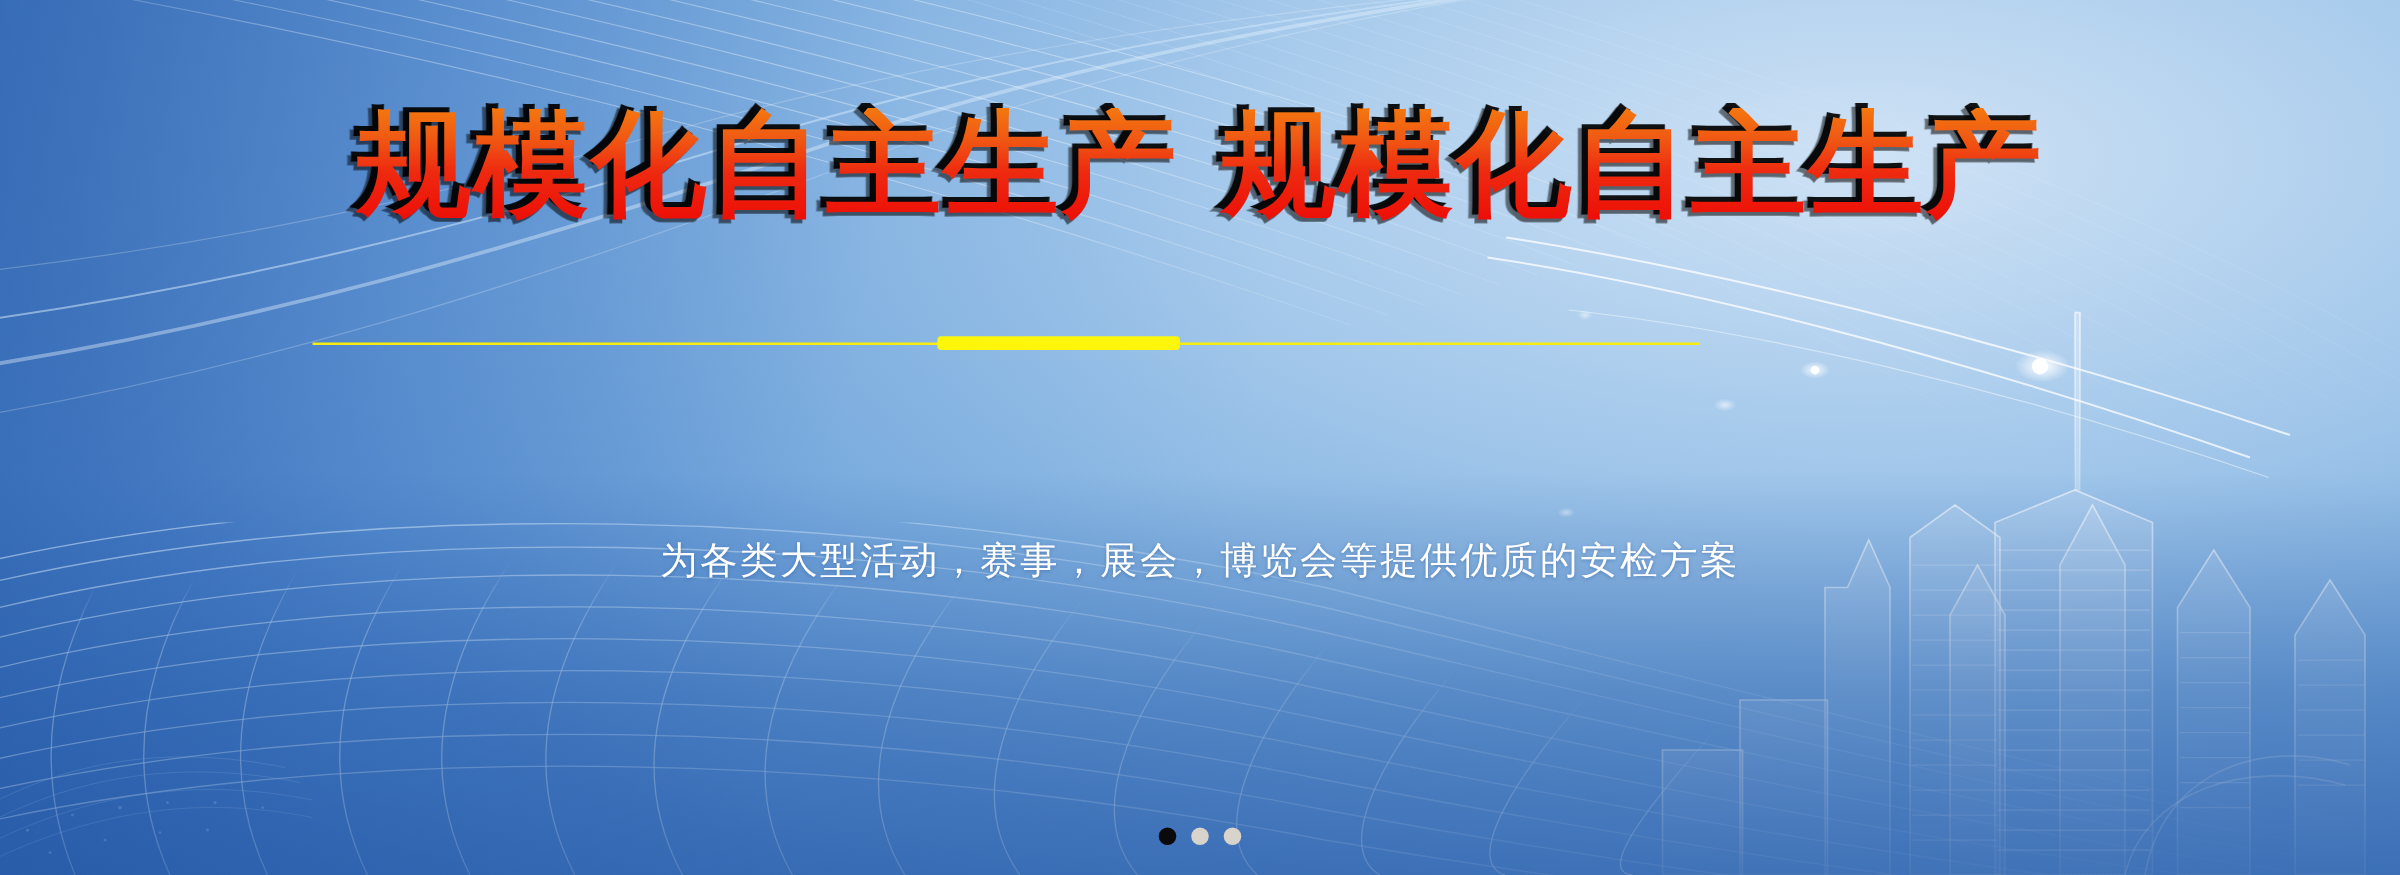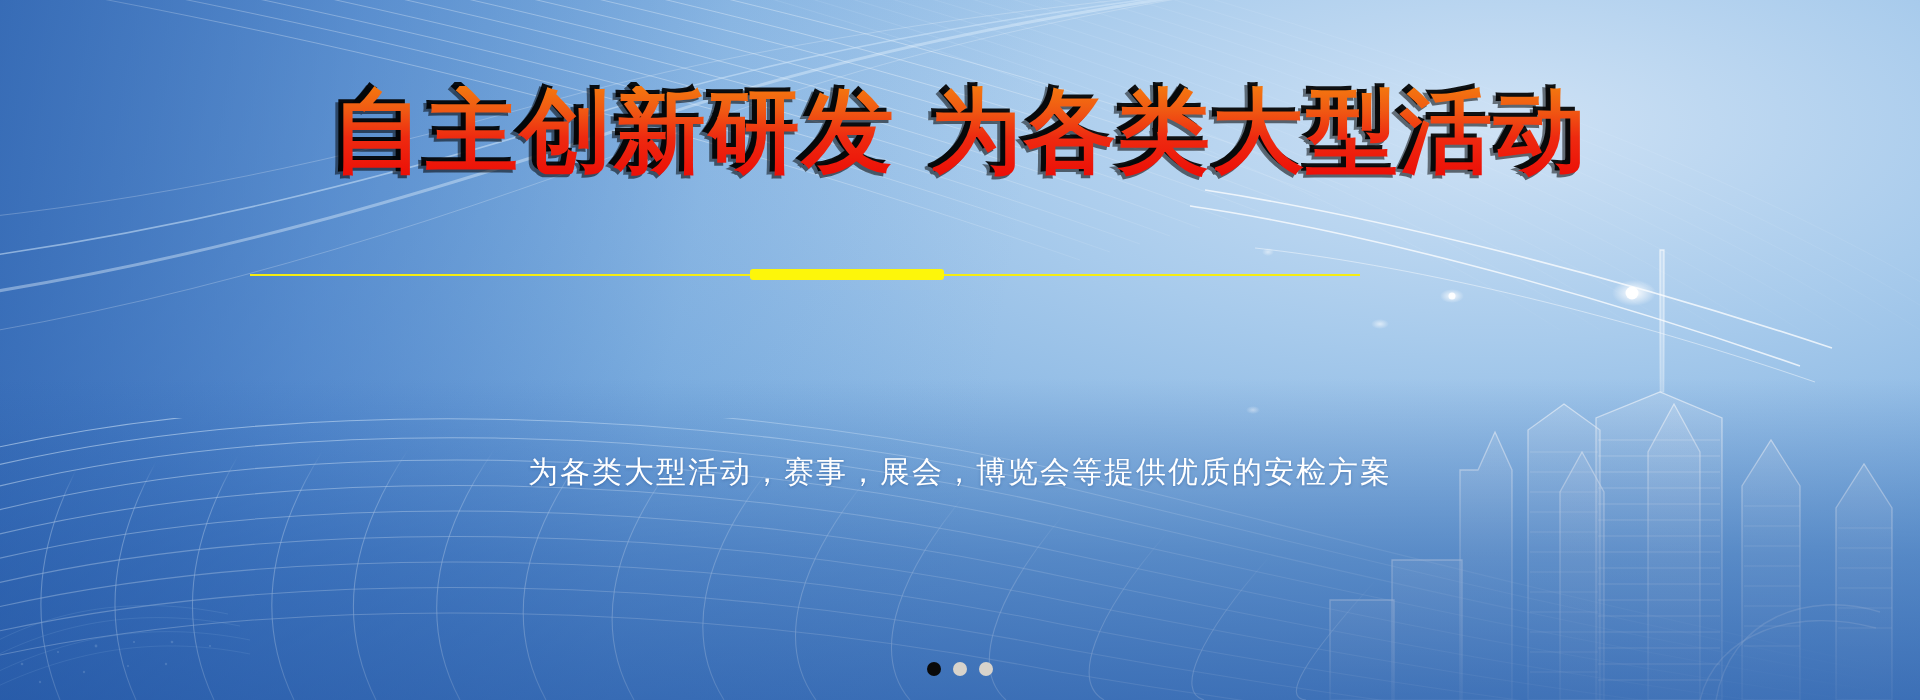--- a/index.html
+++ b/index.html
@@ -78,21 +78,21 @@
     position:absolute;left:0;right:0;top:372px;
     text-align:center;
     color:#ffffff;
     font-size:30px;
     font-weight:bold;
     letter-spacing:11px;
     text-indent:11px;
     text-shadow:0 1px 3px rgba(20,60,120,0.35);
   }
   .sub2{
-    position:absolute;left:0;right:0;top:452px;
+    position:absolute;left:0;right:0;top:428px;
     text-align:center;
     color:#ffffff;
     font-size:30px;
     font-weight:500;
     letter-spacing:2px;
     text-shadow:0 1px 3px rgba(20,60,120,0.35);
   }
 
   
   .dots{
@@ -343,21 +343,21 @@
           <circle cx="84" cy="672" r="1.2"></circle>
         <circle cx="128" cy="666" r="1.0"></circle>
           <circle cx="166" cy="664" r="1.2"></circle>
       </g>
     </g>
   </svg>
 
   <div class="bg-bottom-dark"></div>
 
   <div class="headline-wrap">
-    <span class="headline">自主创新研发 为各类大型活动</span>
+    <span class="headline">规模化自主生产 规模化自主生产</span>
   </div>
 
   <div class="divider">
     <div class="thin"></div>
     <div class="thick"></div>
   </div>
 
   <div class="sub2">为各类大型活动，赛事，展会，博览会等提供优质的安检方案</div>
 
   <div class="dots">

